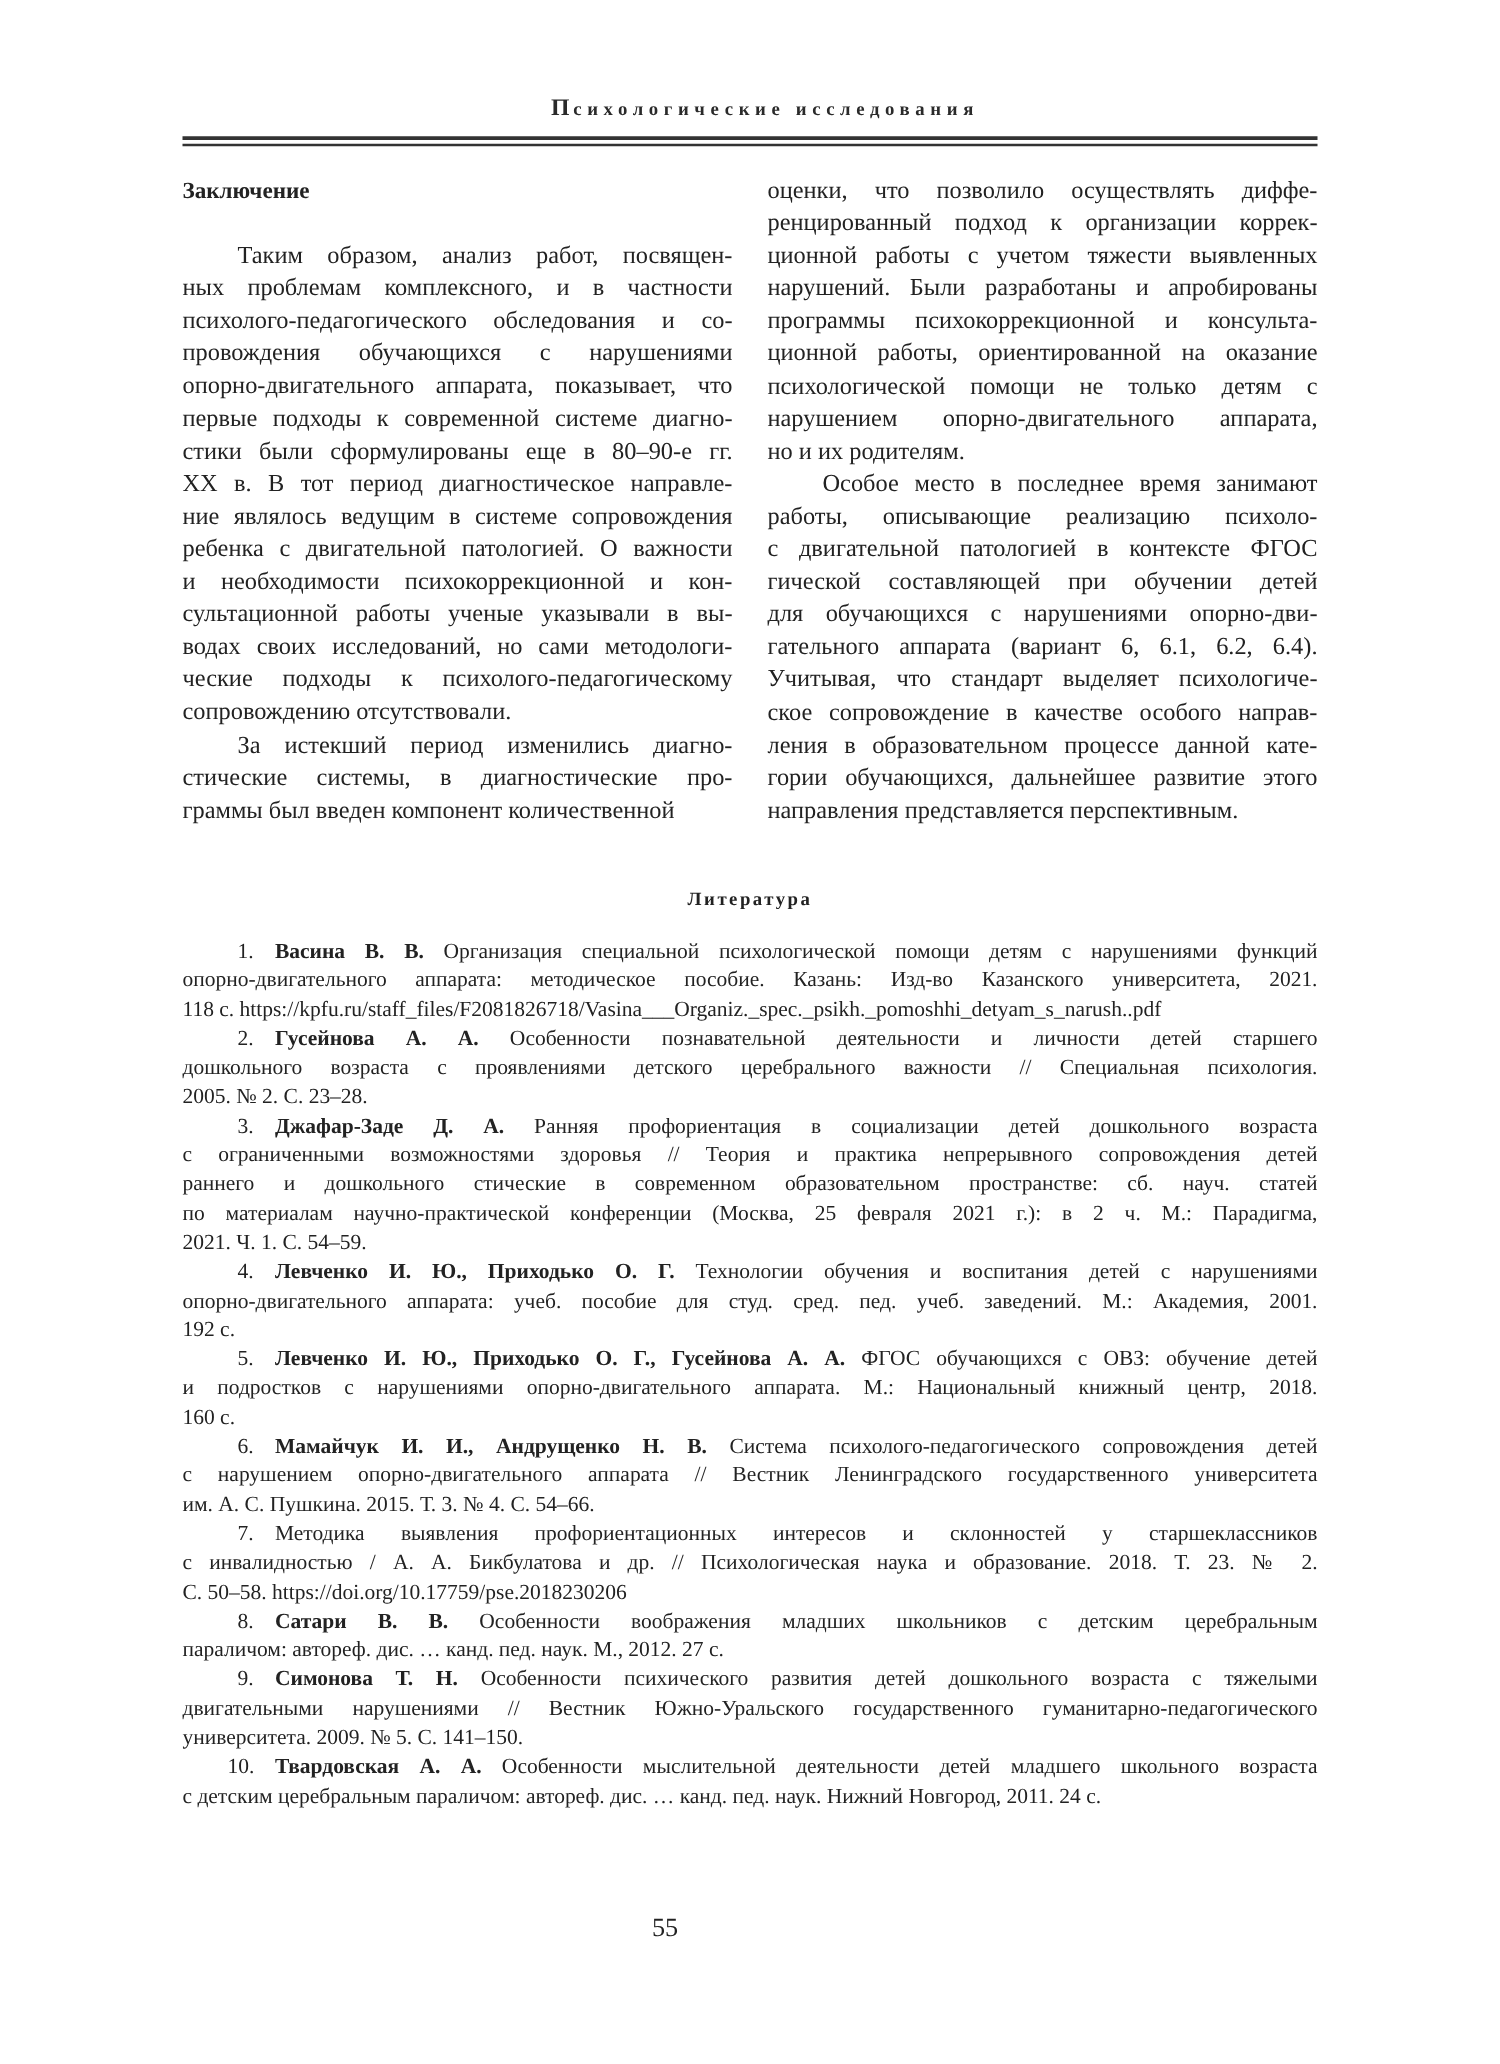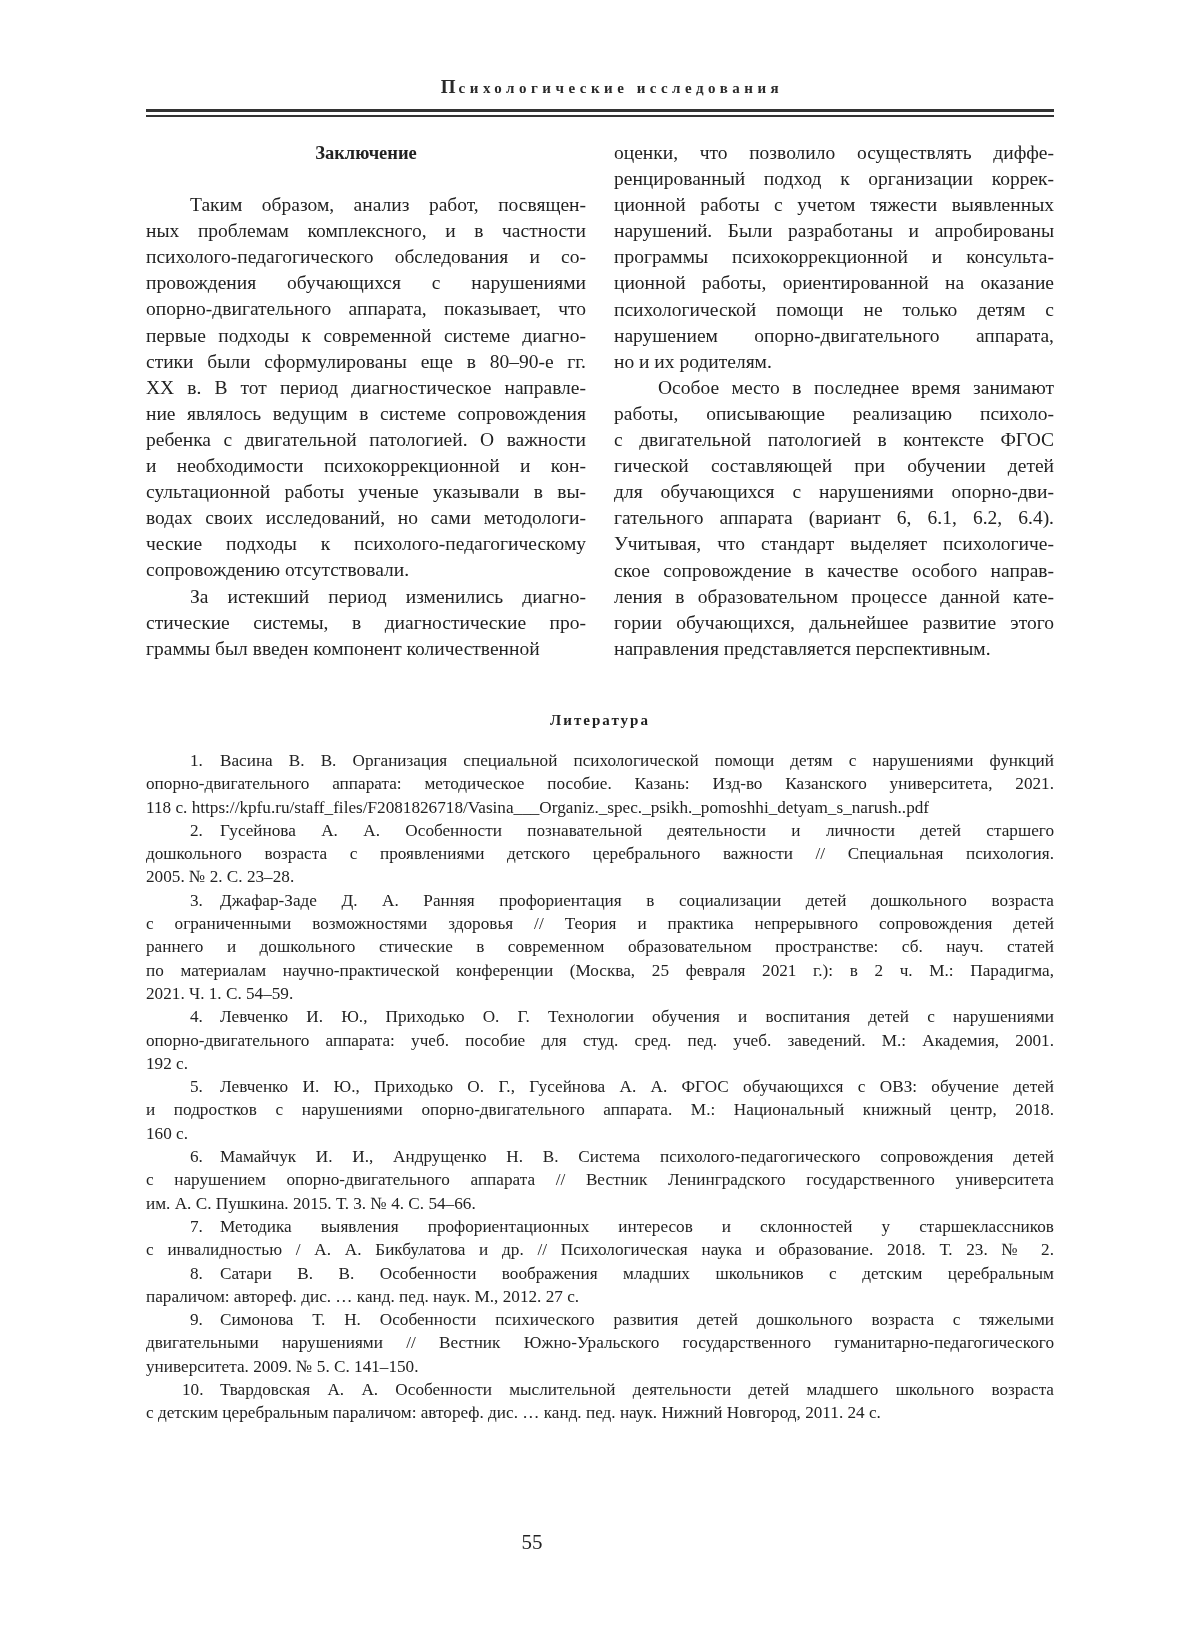--- a/index.html
+++ b/index.html
@@ -7,34 +7,34 @@
       font-family: "Liberation Serif", "DejaVu Serif", serif; color: #222; }
     .running-head { position: absolute; top: 76px; left: 12px; width: 1200px; text-align: center;
       font-size: 15px; font-weight: bold; letter-spacing: 4.5px; color: #2a2a2a; }
     .running-head .cap { font-size: 19px; letter-spacing: 3px; }
     .rule { position: absolute; left: 146px; width: 908px; background: #333; }
     .rule.r1 { top: 109px; height: 3px; }
     .rule.r2 { top: 115px; height: 1.5px; }
     .cols { position: absolute; top: 140px; left: 146px; width: 908px; display: flex; justify-content: space-between; }
     .col { width: 440px; font-size: 19.5px; line-height: 26.1px; text-align: justify; }
     .col p { margin: 0; }
-    .section-title { text-align: center; font-weight: bold; font-size: 18.5px; margin-bottom: 26px !important; padding-top: 0; }
+    .section-title { text-align: left; font-weight: bold; font-size: 18.5px; margin-bottom: 26px !important; padding-top: 0; }
     .line { display: block; text-align: justify; text-align-last: justify; white-space: nowrap; }
     .line.last { text-align-last: left; }
     .line.ind { padding-left: 44px; }
     .lit-title { position: absolute; top: 712px; left: 0; width: 1200px; text-align: center;
       font-weight: bold; font-size: 15px; letter-spacing: 2px; }
     .refs { position: absolute; top: 749px; left: 146px; width: 908px; font-size: 17.2px; line-height: 23.3px; }
     .ref .rl { display: block; white-space: nowrap; text-align: justify; text-align-last: justify; }
     .ref .rl.last { text-align-last: left; }
     .ref .rl.first { padding-left: 44px; }
     .ref .num { display: inline-block; width: 30px; }
     .ref.ten .rl.first { padding-left: 36px; }
     .ref.ten .num { width: 38px; }
-    .ref b { font-weight: normal; }
+    .ref b { font-weight: bold; }
     .page-number { position: absolute; top: 1530px; left: 0; width: 1064px; text-align: center; font-size: 21px; }
   </style>
 </head>
 <body>
 
 <div class="running-head"><span class="cap">П</span><span>сихологические исследования</span></div>
 <div class="rule r1"></div>
 <div class="rule r2"></div>
 
 <div class="cols">
@@ -113,20 +113,21 @@
       <span class="rl last">160 с.</span>
     </div>
     <div class="ref">
       <span class="rl first"><span class="num">6.</span><b>Мамайчук И. И., Андрущенко Н. В.</b><span> Система психолого-педагогического сопровождения детей</span></span>
       <span class="rl">с нарушением опорно-двигательного аппарата // Вестник Ленинградского государственного университета</span>
       <span class="rl last">им. А. С. Пушкина. 2015. Т. 3. № 4. С. 54–66.</span>
     </div>
     <div class="ref">
       <span class="rl first"><span class="num">7.</span><span>Методика выявления профориентационных интересов и склонностей у старшеклассников</span></span>
       <span class="rl">с инвалидностью / А. А. Бикбулатова и др. // Психологическая наука и образование. 2018. Т. 23. № 2.</span>
+      <span class="rl last">С. 50–58. https://doi.org/10.17759/pse.2018230206</span>
     </div>
     <div class="ref">
       <span class="rl first"><span class="num">8.</span><b>Сатари В. В.</b><span> Особенности воображения младших школьников с детским церебральным</span></span>
       <span class="rl last">параличом: автореф. дис. … канд. пед. наук. М., 2012. 27 с.</span>
     </div>
     <div class="ref">
       <span class="rl first"><span class="num">9.</span><b>Симонова Т. Н.</b><span> Особенности психического развития детей дошкольного возраста с тяжелыми</span></span>
       <span class="rl">двигательными нарушениями // Вестник Южно-Уральского государственного гуманитарно-педагогического</span>
       <span class="rl last">университета. 2009. № 5. С. 141–150.</span>
     </div>

